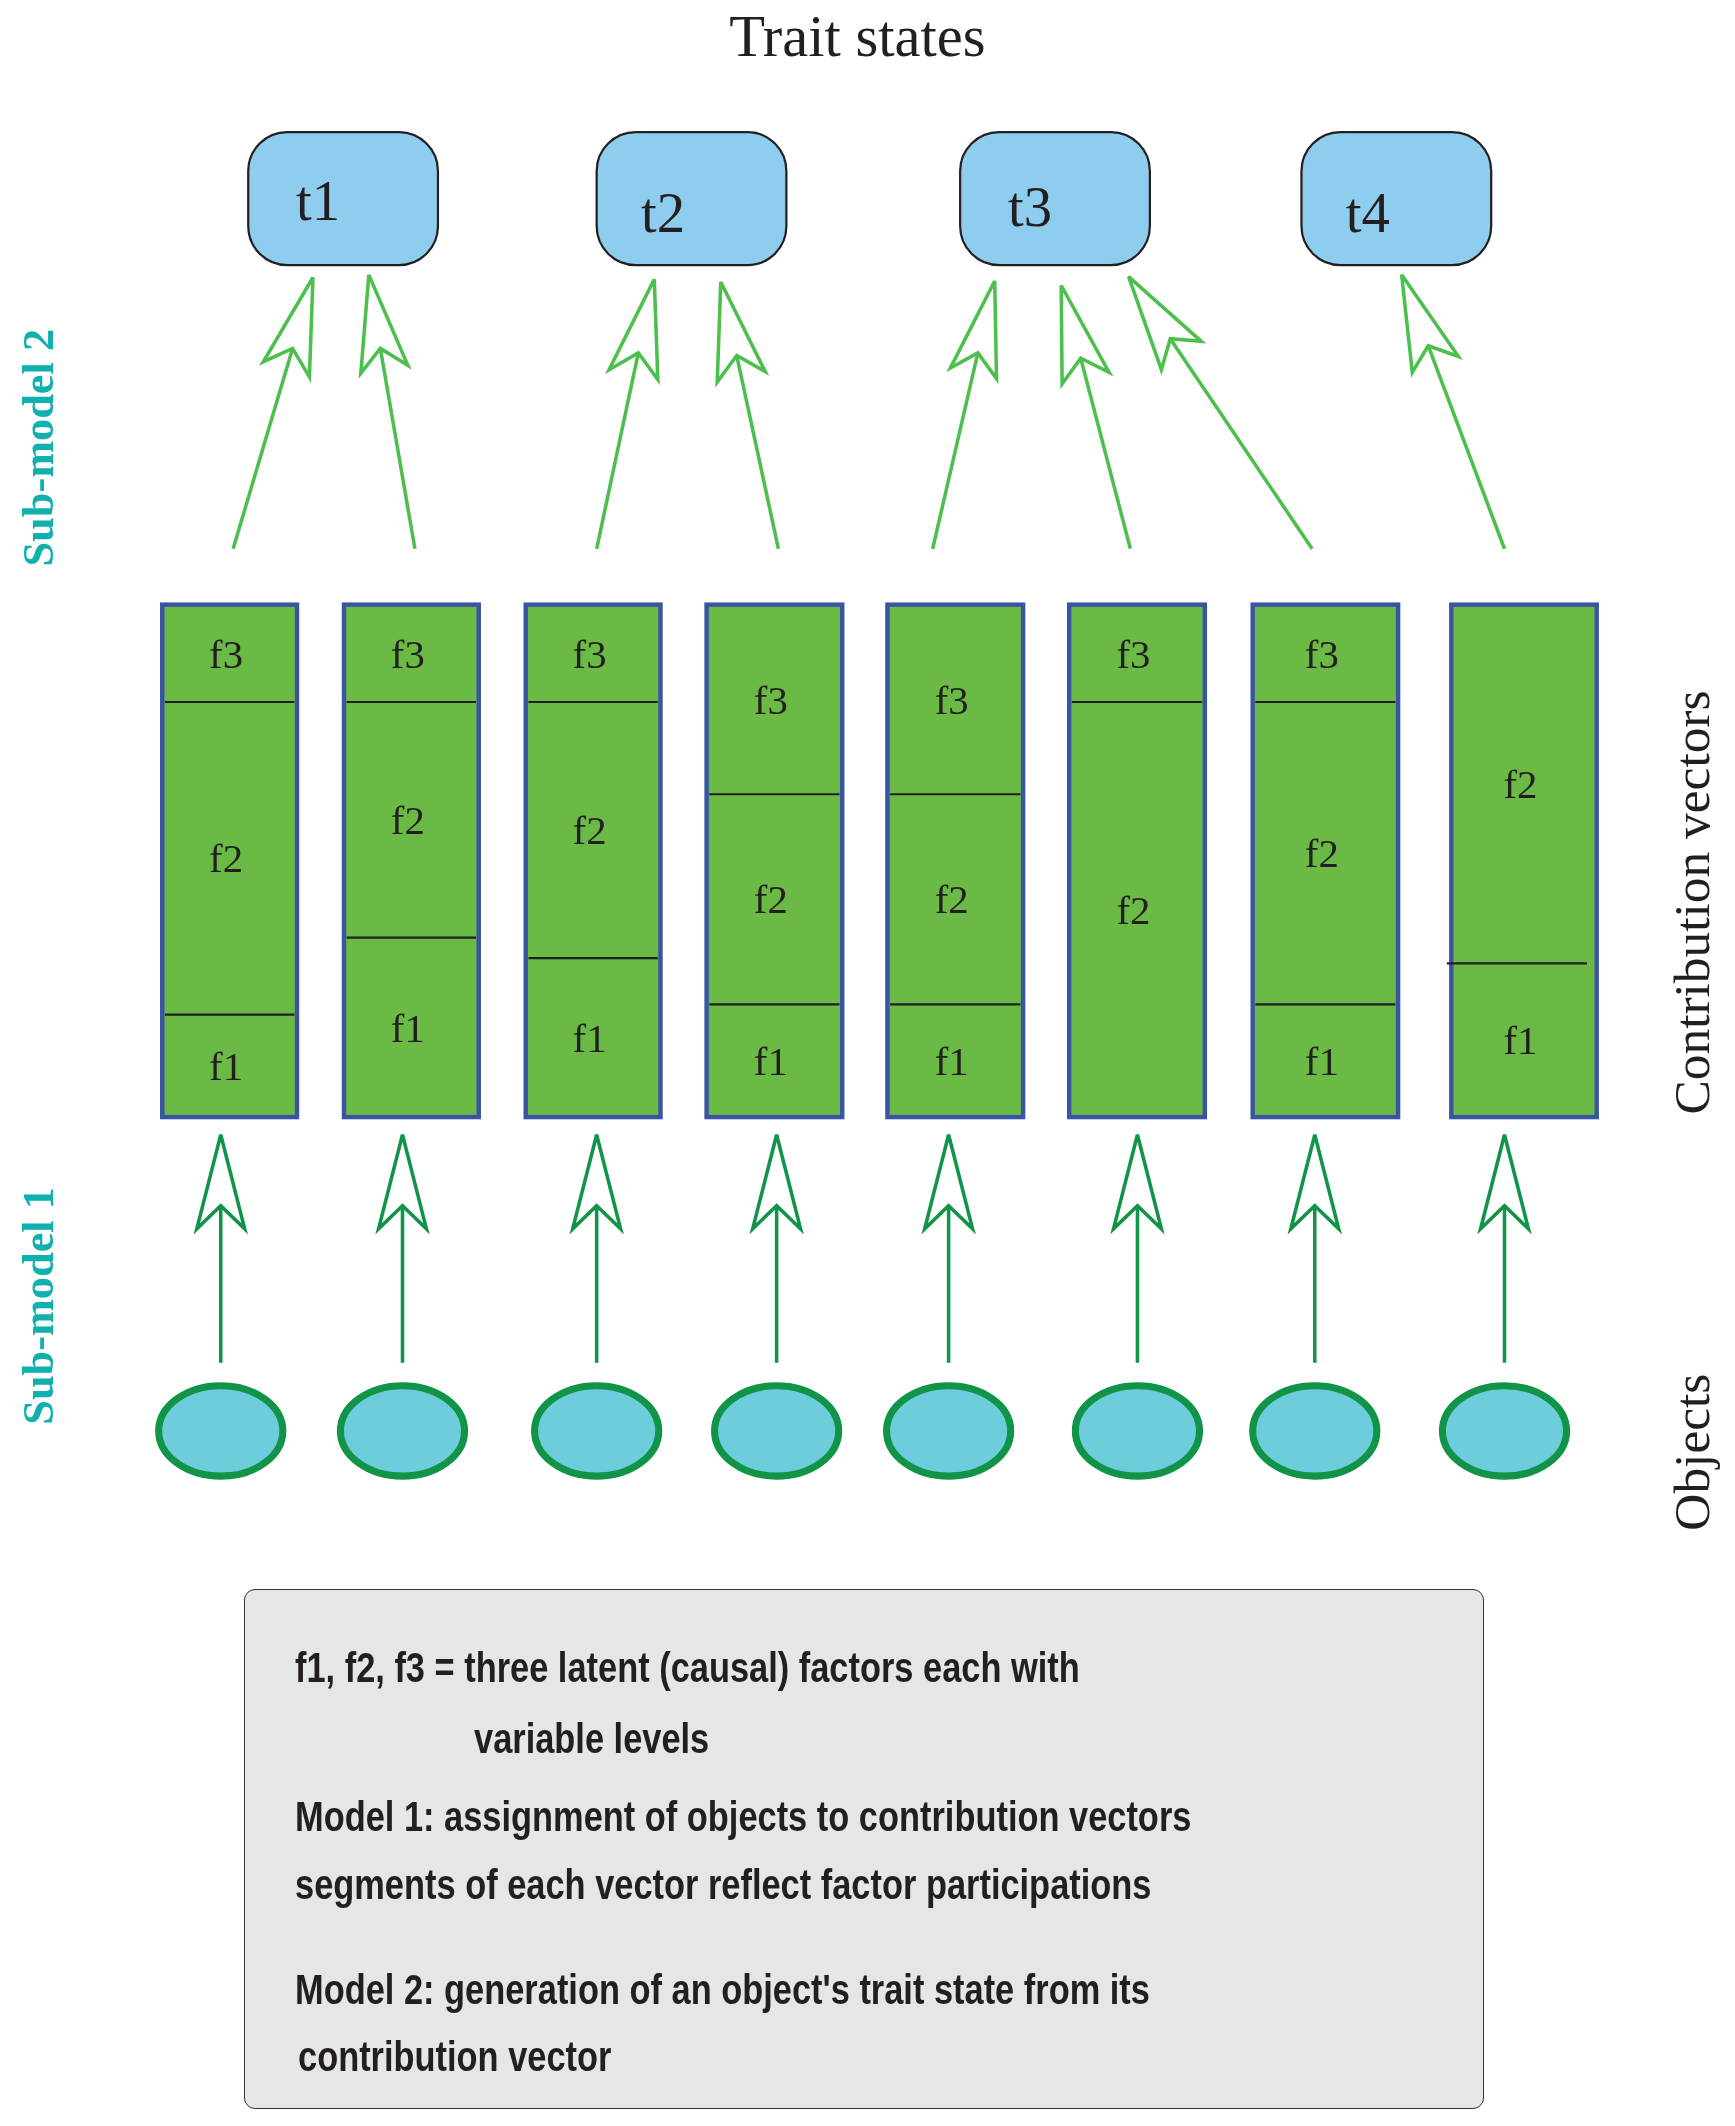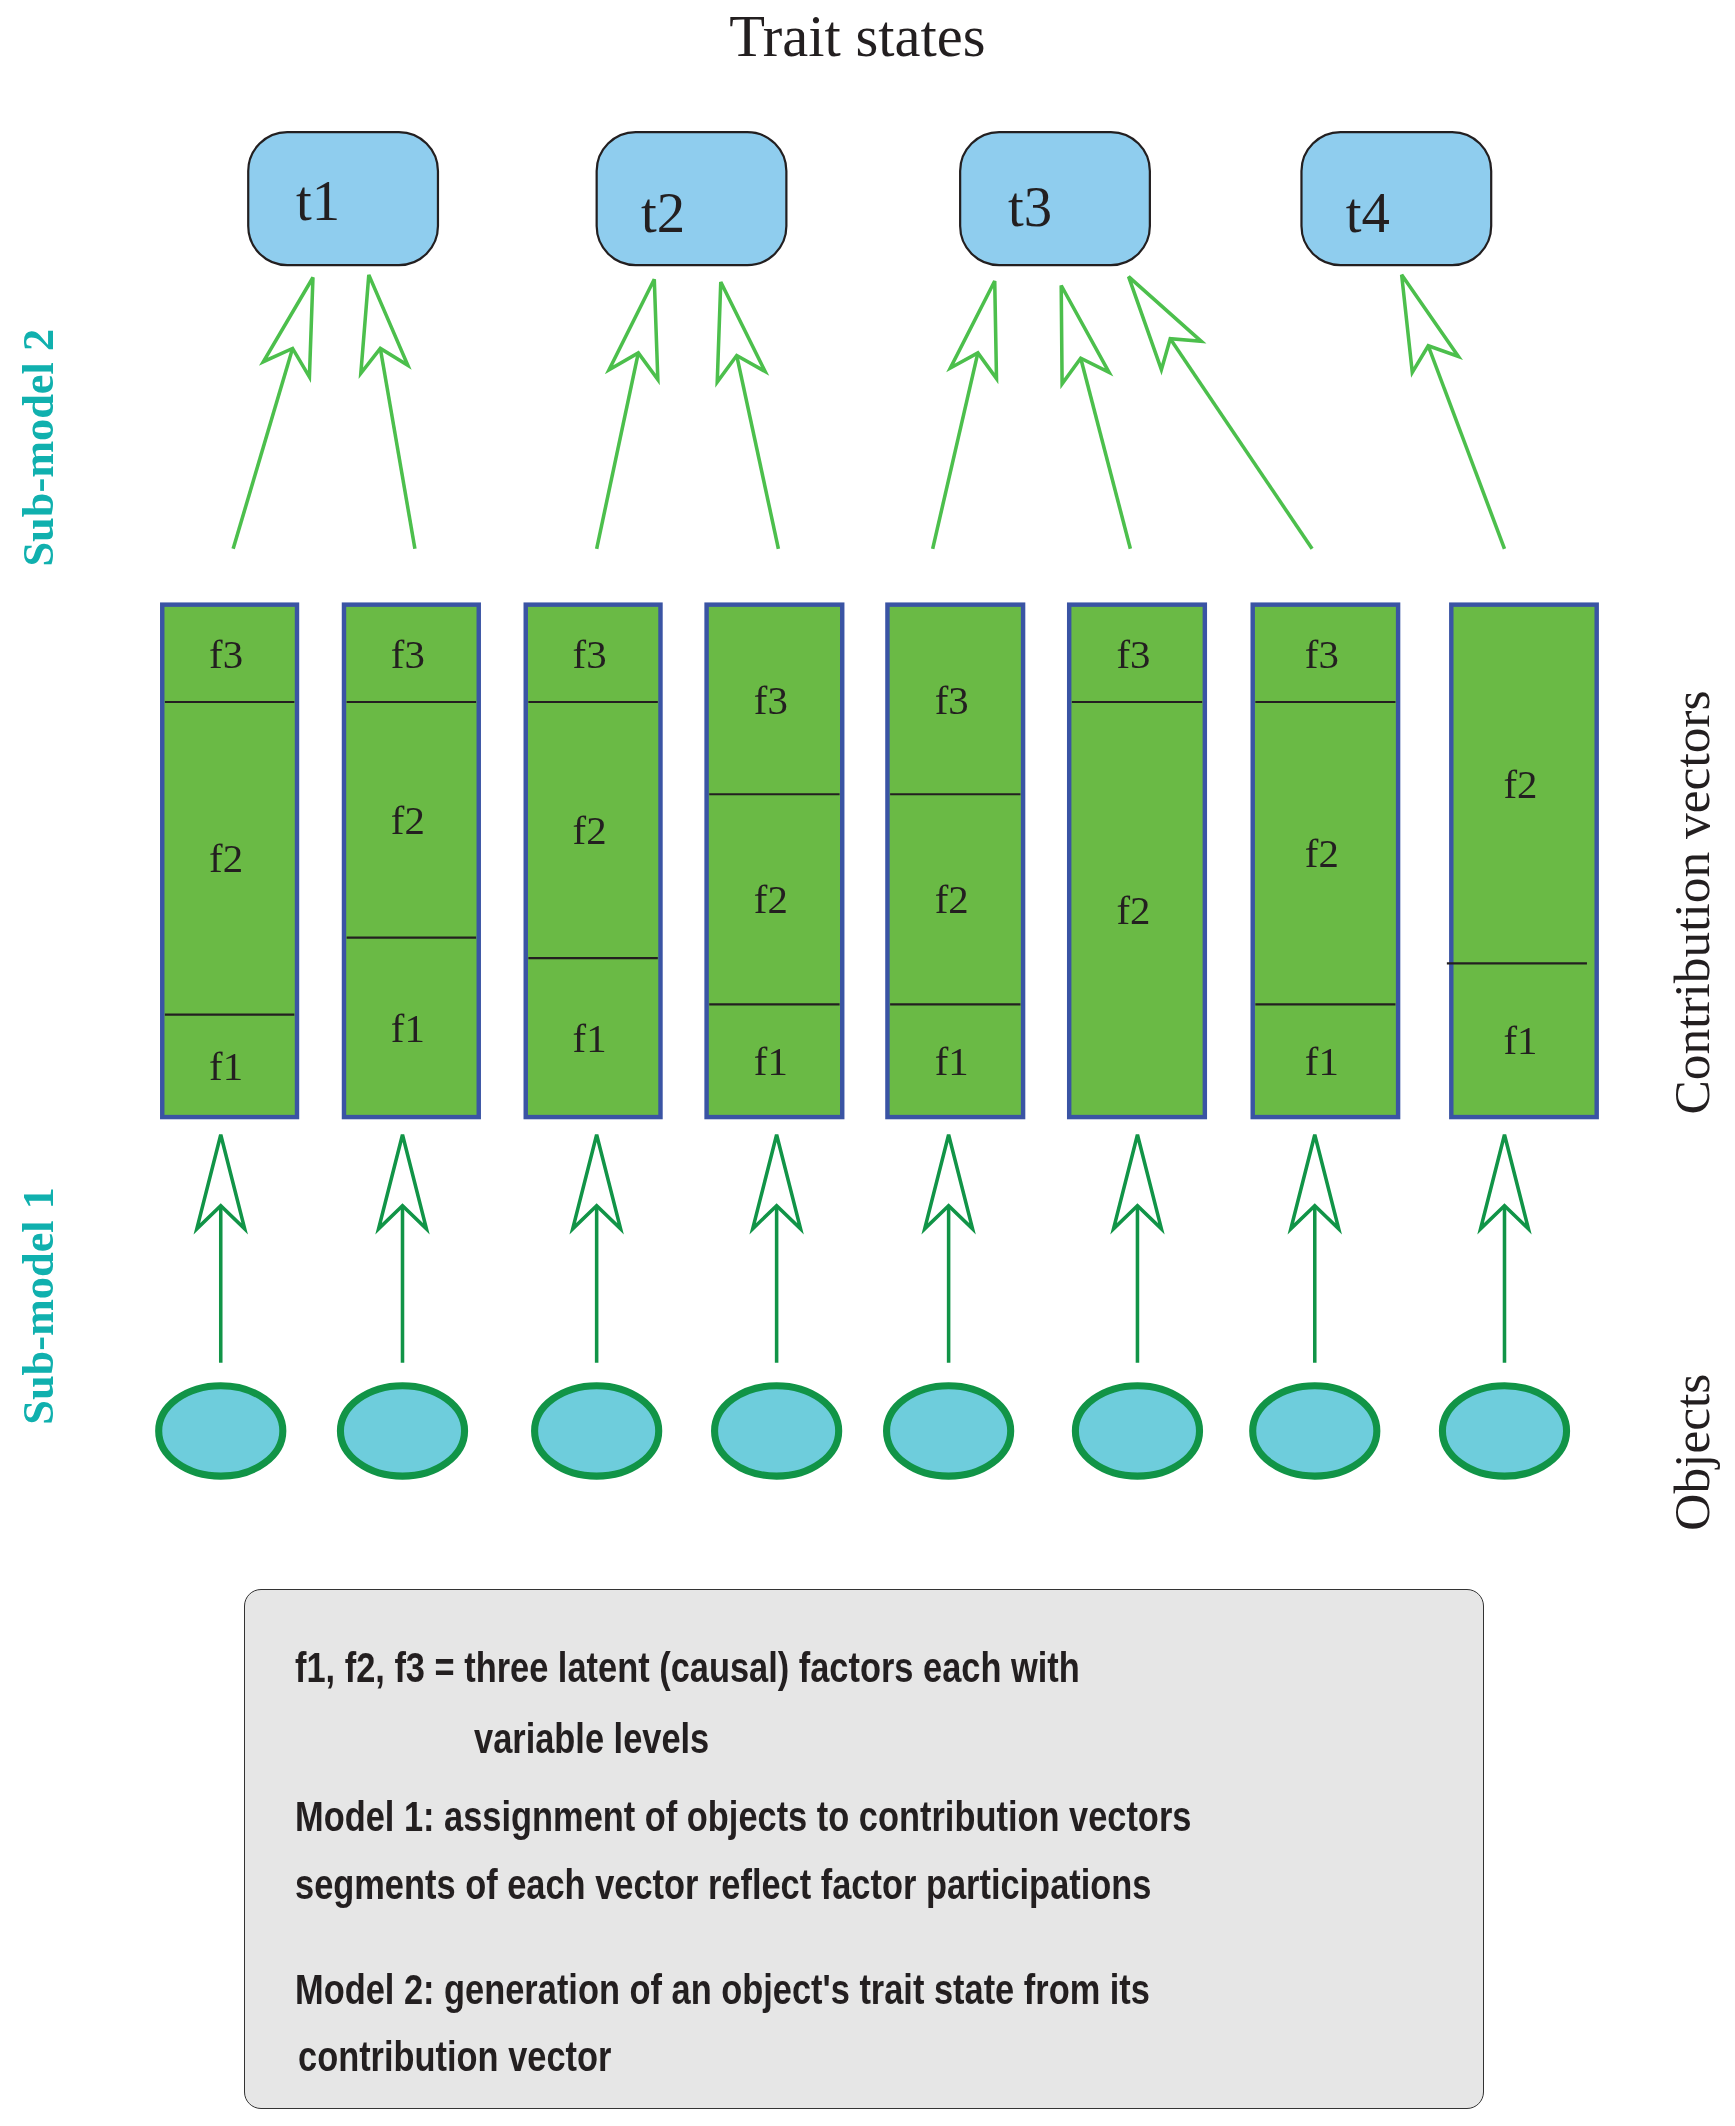--- a/index.html
+++ b/index.html
@@ -1,21 +1,21 @@
 <!DOCTYPE html>
 <html style="font-size:14px"><head>
 <meta charset="utf-8">
 <style>
   html, body { margin: 0; padding: 0; background: #ffffff; }
   body { width: 1735px; height: 2126px; position: relative; overflow: hidden; }
   #diagram { position: absolute; left: 0; top: 0; }
   .serif { font-family: "Liberation Serif", "DejaVu Serif", serif; }
   .legend {
     position: absolute; left: 244px; top: 1589px; width: 1240px; height: 520px;
-    background: #e6e6e6; border: 1.8px solid #333333; border-radius: 17px; box-sizing: border-box;
+    background: #e6e6e6; border: 1.8px solid #333333; border-radius: 11px; box-sizing: border-box;
   }
   .legend-line {
     position: absolute; white-space: nowrap;
     font-family: "Liberation Sans", "DejaVu Sans", sans-serif; font-weight: bold;
     font-size: 43px; color: #231f20; transform: scaleX(0.80); transform-origin: left center;
   }
 </style>
 </head>
 <body>
 

